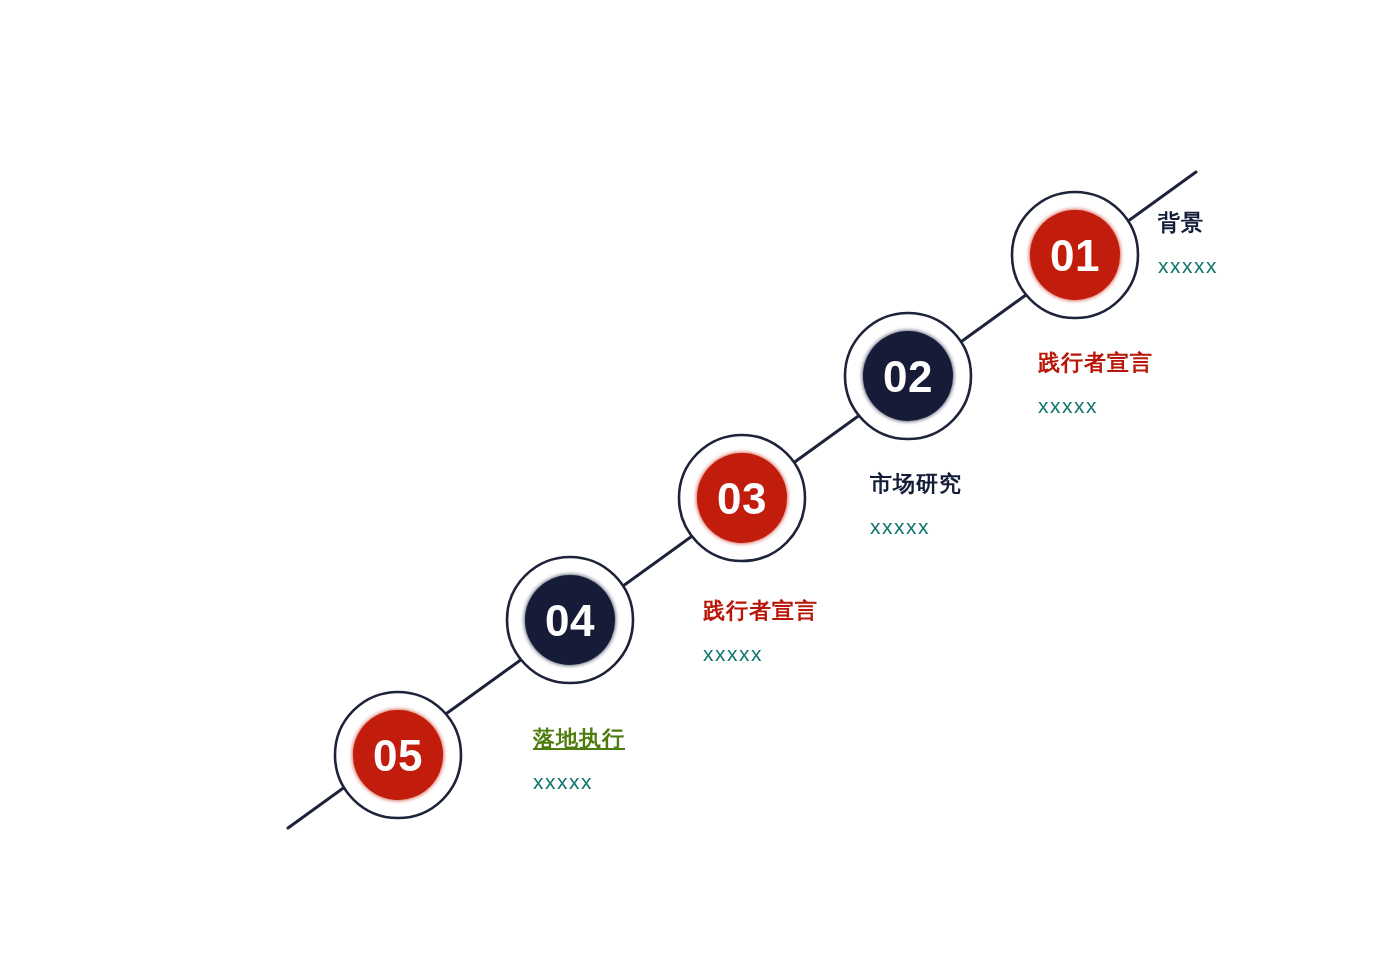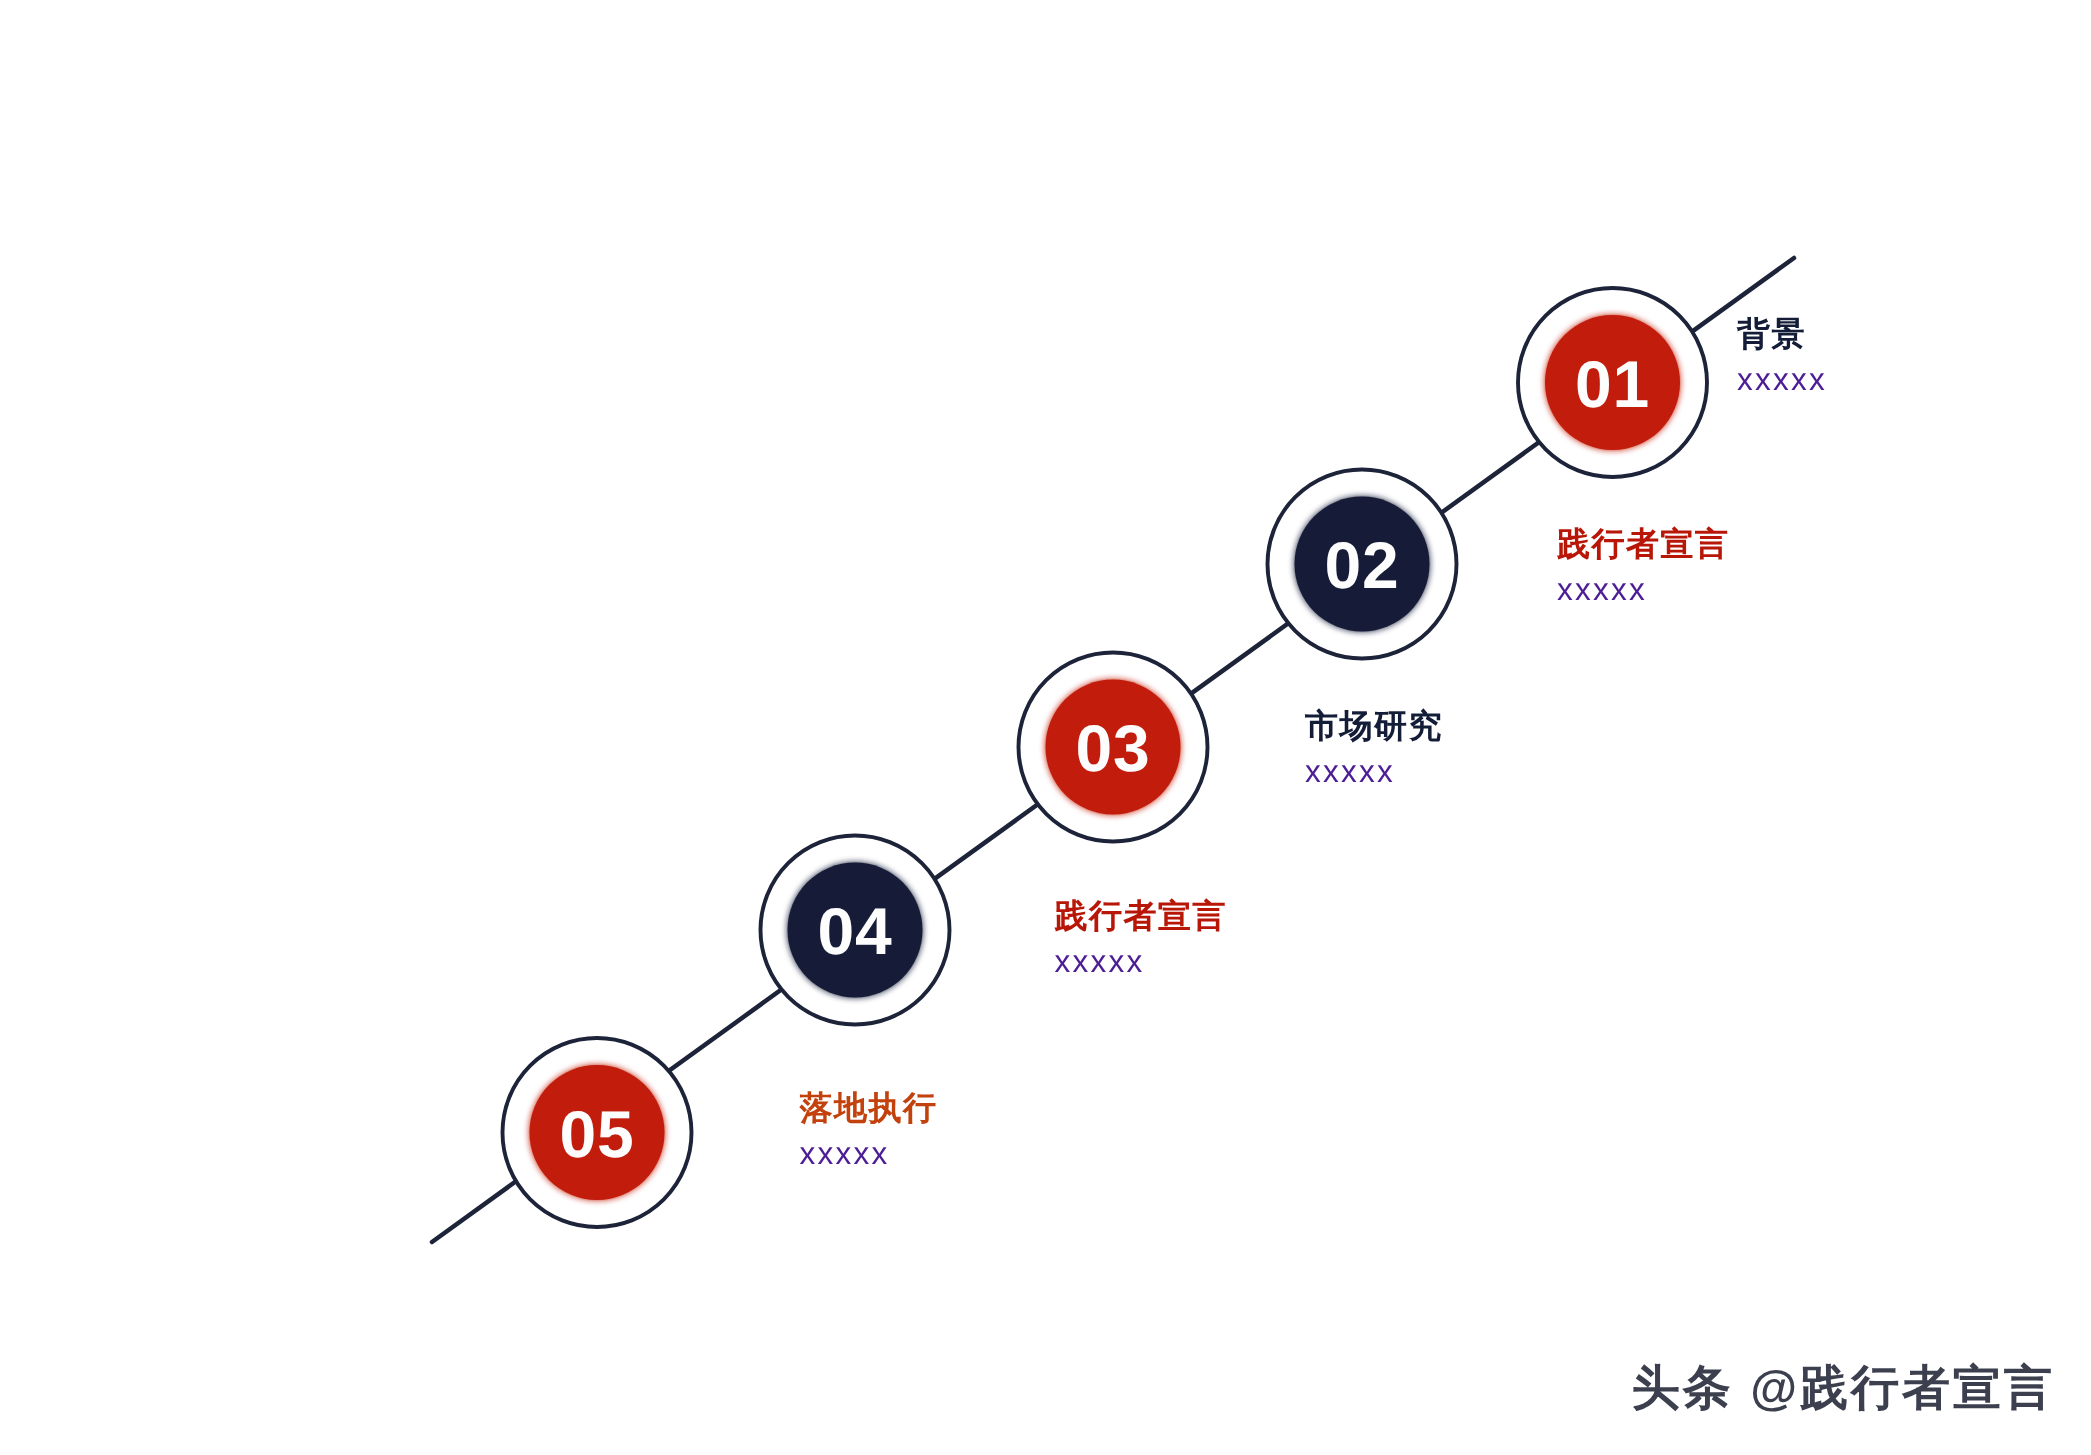--- a/index.html
+++ b/index.html
@@ -50,23 +50,23 @@
     font-size: 22px;
     line-height: 1;
     letter-spacing: 1px;
   }
   .step-title.navy { color: #141d38; }
   .step-title.red  { color: #b81708; }
   .step-sub {
     font-family: "Liberation Sans", "DejaVu Sans", sans-serif;
     font-weight: 400;
     font-size: 21px;
-    color: #4c1d95;
+    color: #0f766e;
     letter-spacing: 1.5px;
-    margin-top: 8px;
+    margin-top: 20px;
   }
   #watermark {
     position: absolute;
     right: 24px;
     bottom: 22px;
     font-family: "Liberation Sans", "DejaVu Sans", sans-serif;
     font-size: 32px;
     font-weight: 700;
     color: #2c3040;
     letter-spacing: 2px;
@@ -116,36 +116,35 @@
         <g>
           <circle cx="1075" cy="255" r="63" fill="#ffffff" stroke="#1d2338" stroke-width="2.6"></circle>
           <circle cx="1075" cy="255" r="45" fill="#c21a0c" filter="url(#softglow)"></circle>
           <text x="1075" y="271" text-anchor="middle" class="node-num">01</text>
         </g>
       </g>
   </svg>
 
   <div class="label-layer" id="label-layer">
       <div class="step-label" style="left: 533px; top: 728px;">
-        <div class="step-title navy" style="color: #c2410c;">落地执行</div>
+        <div class="step-title navy" style="color: #4d7c0f; text-decoration: underline;">落地执行</div>
         <div class="step-sub">xxxxx</div>
       </div>
       <div class="step-label" style="left: 703px; top: 600px;">
         <div class="step-title red" style="color: rgb(184, 23, 8);">践行者宣言</div>
         <div class="step-sub">xxxxx</div>
       </div>
       <div class="step-label" style="left: 870px; top: 473px;">
         <div class="step-title navy" style="color: rgb(20, 29, 56);">市场研究</div>
         <div class="step-sub">xxxxx</div>
       </div>
       <div class="step-label" style="left: 1038px; top: 352px;">
         <div class="step-title red" style="color: rgb(184, 23, 8);">践行者宣言</div>
         <div class="step-sub">xxxxx</div>
       </div>
       <div class="step-label" style="left: 1158px; top: 212px;">
         <div class="step-title navy" style="color: rgb(20, 29, 56);">背景</div>
         <div class="step-sub">xxxxx</div>
       </div>
     </div>
 
-  <div id="watermark">头条 @践行者宣言</div>
 
 </div>
 
 </body></html>

